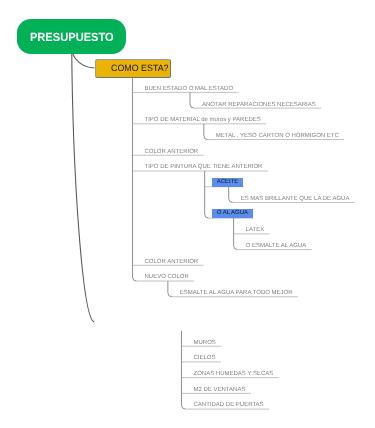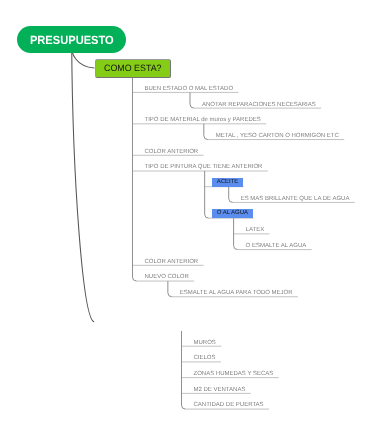--- a/index.html
+++ b/index.html
@@ -2,23 +2,23 @@
 <html><head>
 <meta charset="utf-8">
 <style>
   html,body{margin:0;padding:0;background:#ffffff;}
   body{width:375px;height:428px;font-family:"Liberation Sans",sans-serif;overflow:hidden;position:relative;-webkit-font-smoothing:antialiased;text-rendering:geometricPrecision;}
   #stage{position:absolute;left:0;top:0;width:375px;height:428px;}
   svg.links{position:absolute;left:0;top:0;width:375px;height:428px;}
   .root-node{position:absolute;background:#02b057;border-radius:14px;color:#fff;font-weight:bold;
              display:flex;align-items:center;justify-content:center;}
   .root-node > span{display:inline-block;transform:scaleX(.935);}
-  .box-node{position:absolute;box-sizing:border-box;border:1px solid #9b9b9b;border-radius:2.5px;background:#84cc16;
+  .box-node{position:absolute;box-sizing:border-box;border:1px solid #9b9b9b;border-radius:2.5px;background:#eab308;
             border-bottom-color:#757575;border-right-color:#757575;
-            display:flex;align-items:center;justify-content:center;color:#141414;white-space:nowrap;}
+            display:flex;align-items:center;justify-content:flex-end;color:#141414;white-space:nowrap;}
   .box-node > span{display:inline-block;transform:scaleX(.965);}
   .leaf{position:absolute;font-size:6px;color:#7f7f7f;white-space:nowrap;line-height:9px;height:9px;}
   .leaf.hl{color:#141414;padding:0 5.1px;}
 </style>
 </head>
 <body>
 
 <div id="stage">
   <svg class="links" viewBox="0 0 375 428">
     <path d="M71.6 44.8 C70.6 52.5 75.6 66.4 94.4 68.1" fill="none" stroke="#555" stroke-width="1.05"></path>
@@ -47,21 +47,21 @@
         <path d="M132.5 77.6 L132.5 277.04 Q132.5 281.04 136.5 281.04" fill="none" stroke="#8f8f8f" stroke-width="1"></path>
         <path d="M181.5 346.2 L221.24375 346.2" fill="none" stroke="#c2c2c2" stroke-width="1"></path>
         <path d="M181.5 361.92 L220.915625 361.92" fill="none" stroke="#c2c2c2" stroke-width="1"></path>
         <path d="M181.5 377.64 L278.7125 377.64" fill="none" stroke="#c2c2c2" stroke-width="1"></path>
         <path d="M181.5 393.36 L250.80625 393.36" fill="none" stroke="#c2c2c2" stroke-width="1"></path>
         <path d="M185.5 409.08 L269.025 409.08" fill="none" stroke="#c2c2c2" stroke-width="1"></path>
         <path d="M181.5 330.9 L181.5 405.08 Q181.5 409.08 185.5 409.08" fill="none" stroke="#8f8f8f" stroke-width="1"></path>
       </g>
   </svg>
 
-  <div class="root-node" style="left:17.4px;top:26px;width:109px;height:27px;font-size:11.9px;">
+  <div class="root-node" style="left:17.4px;top:19px;width:109px;height:35px;font-size:11.9px;">
     <span>PRESUPUESTO</span>
   </div>
 
   <div class="box-node" id="branch0" style="left:94.5px;top:59.3px;width:76.5px;height:18.3px;font-size:9.2px;">
     <span>COMO ESTA?</span>
   </div>
 
 
   <div id="leaf-layer">
       <div class="leaf" style="left: 144.5px; top: 84.8px;">BUEN ESTADO O MAL ESTADO</div>

